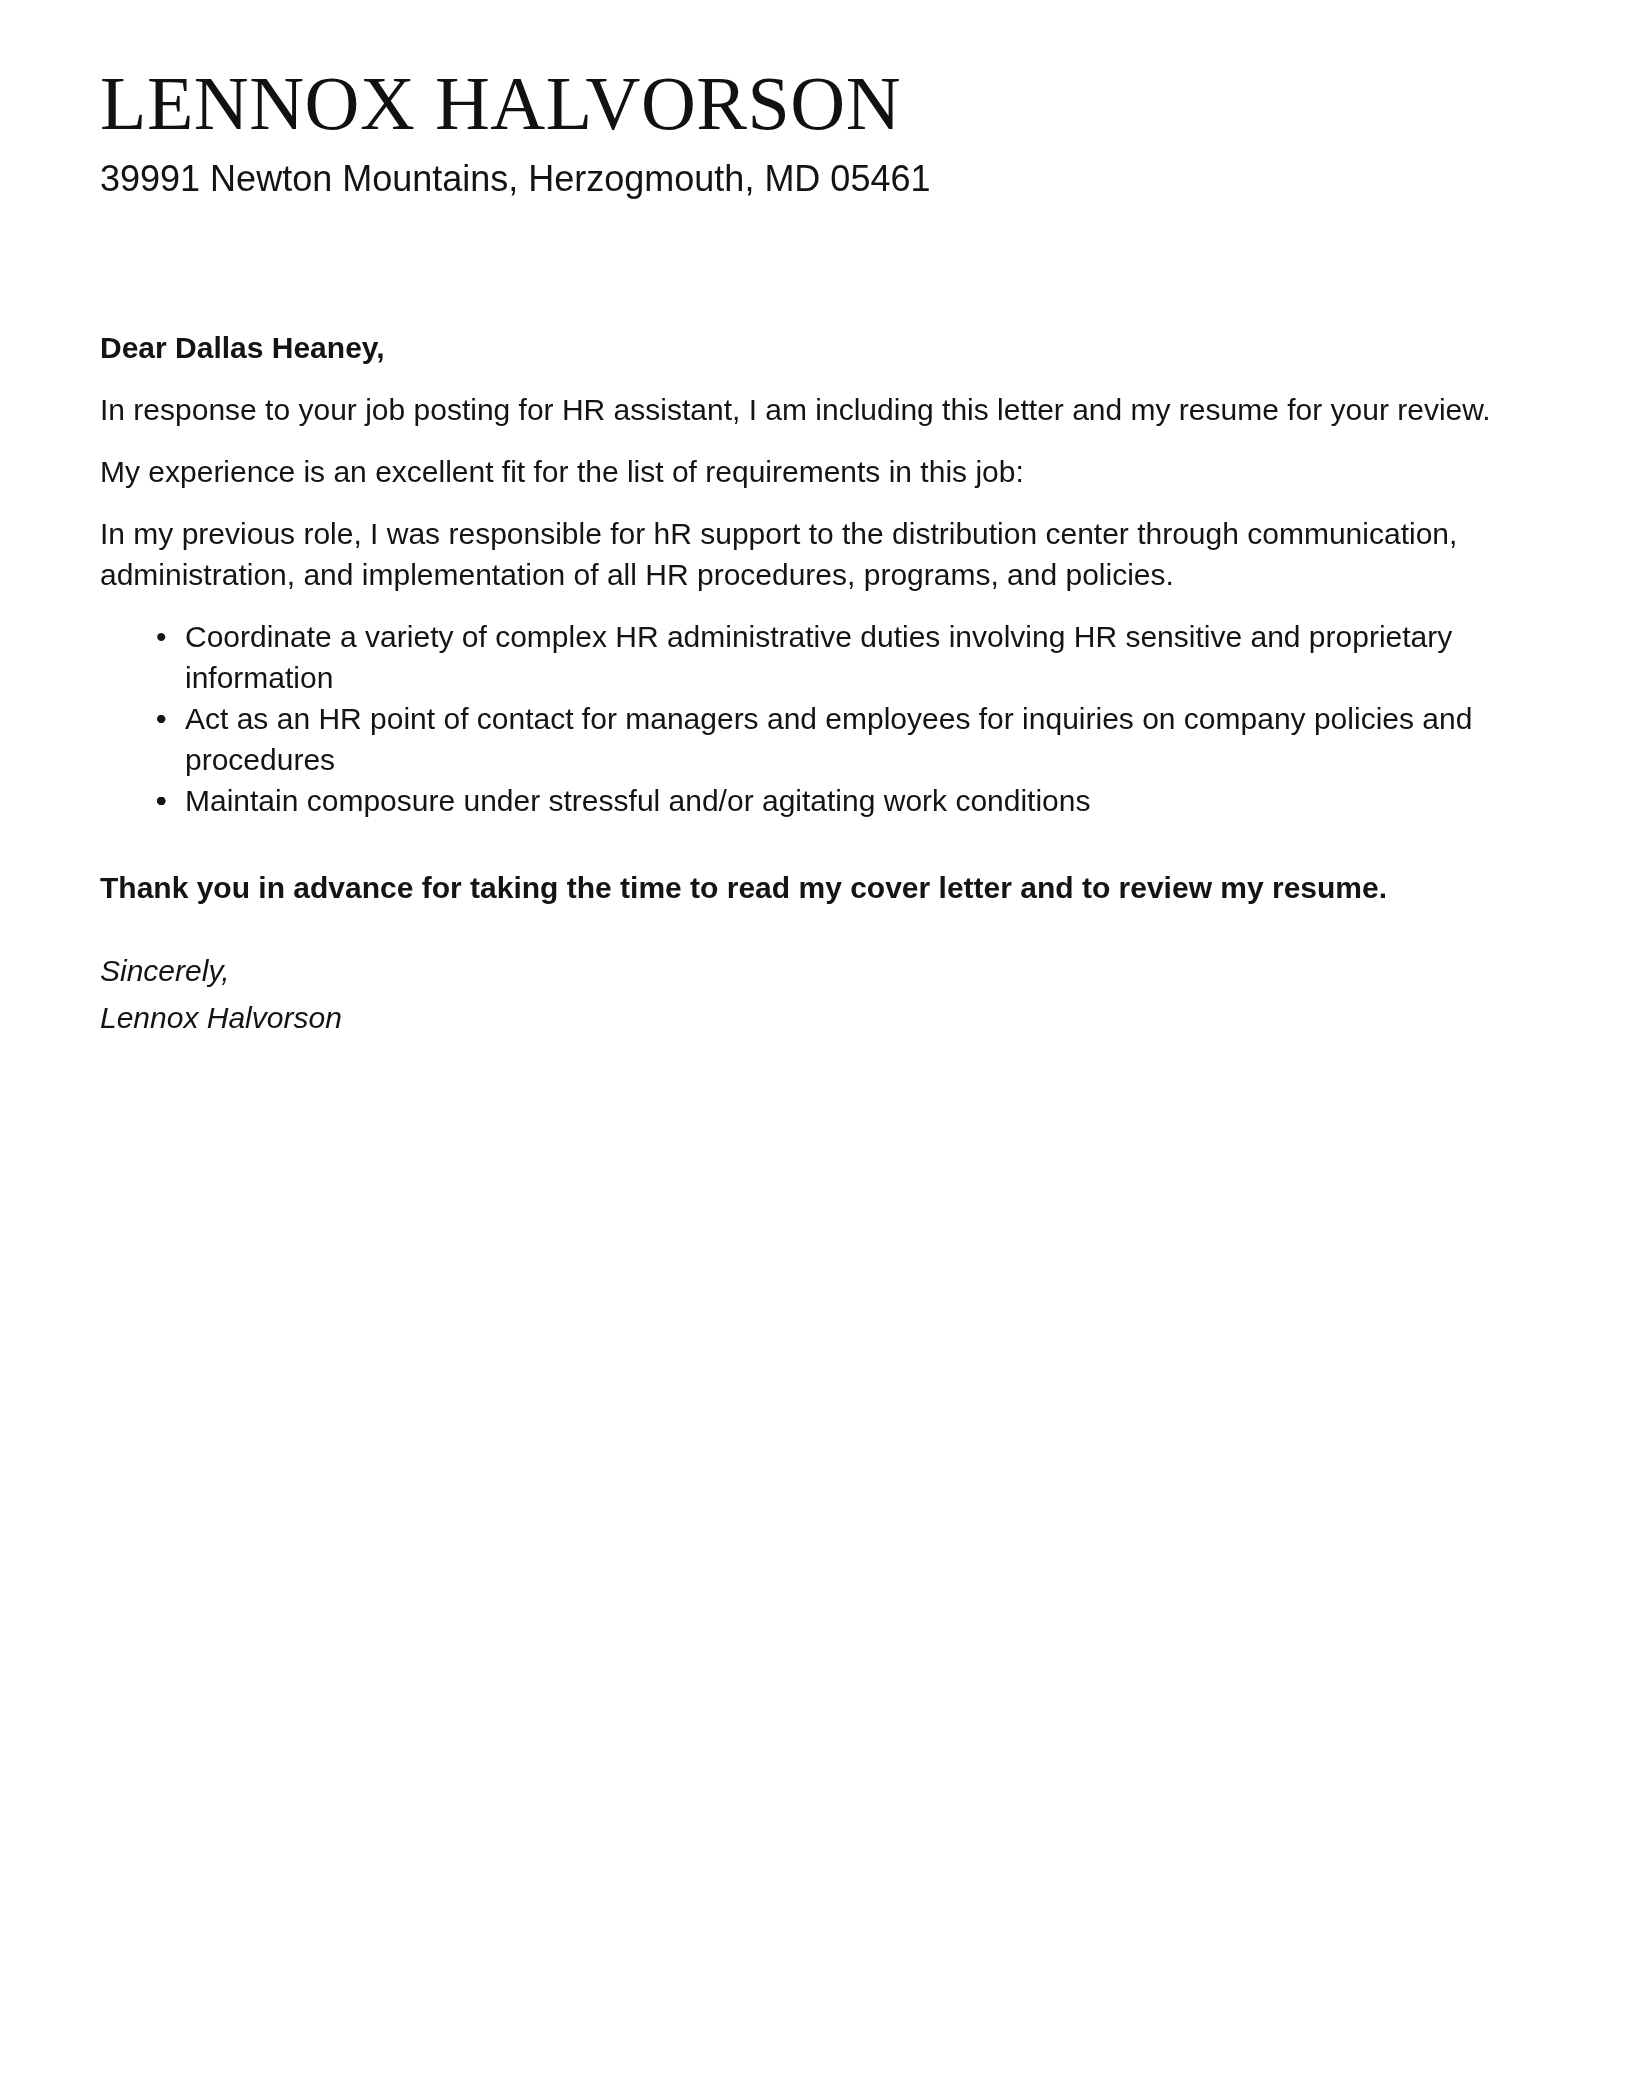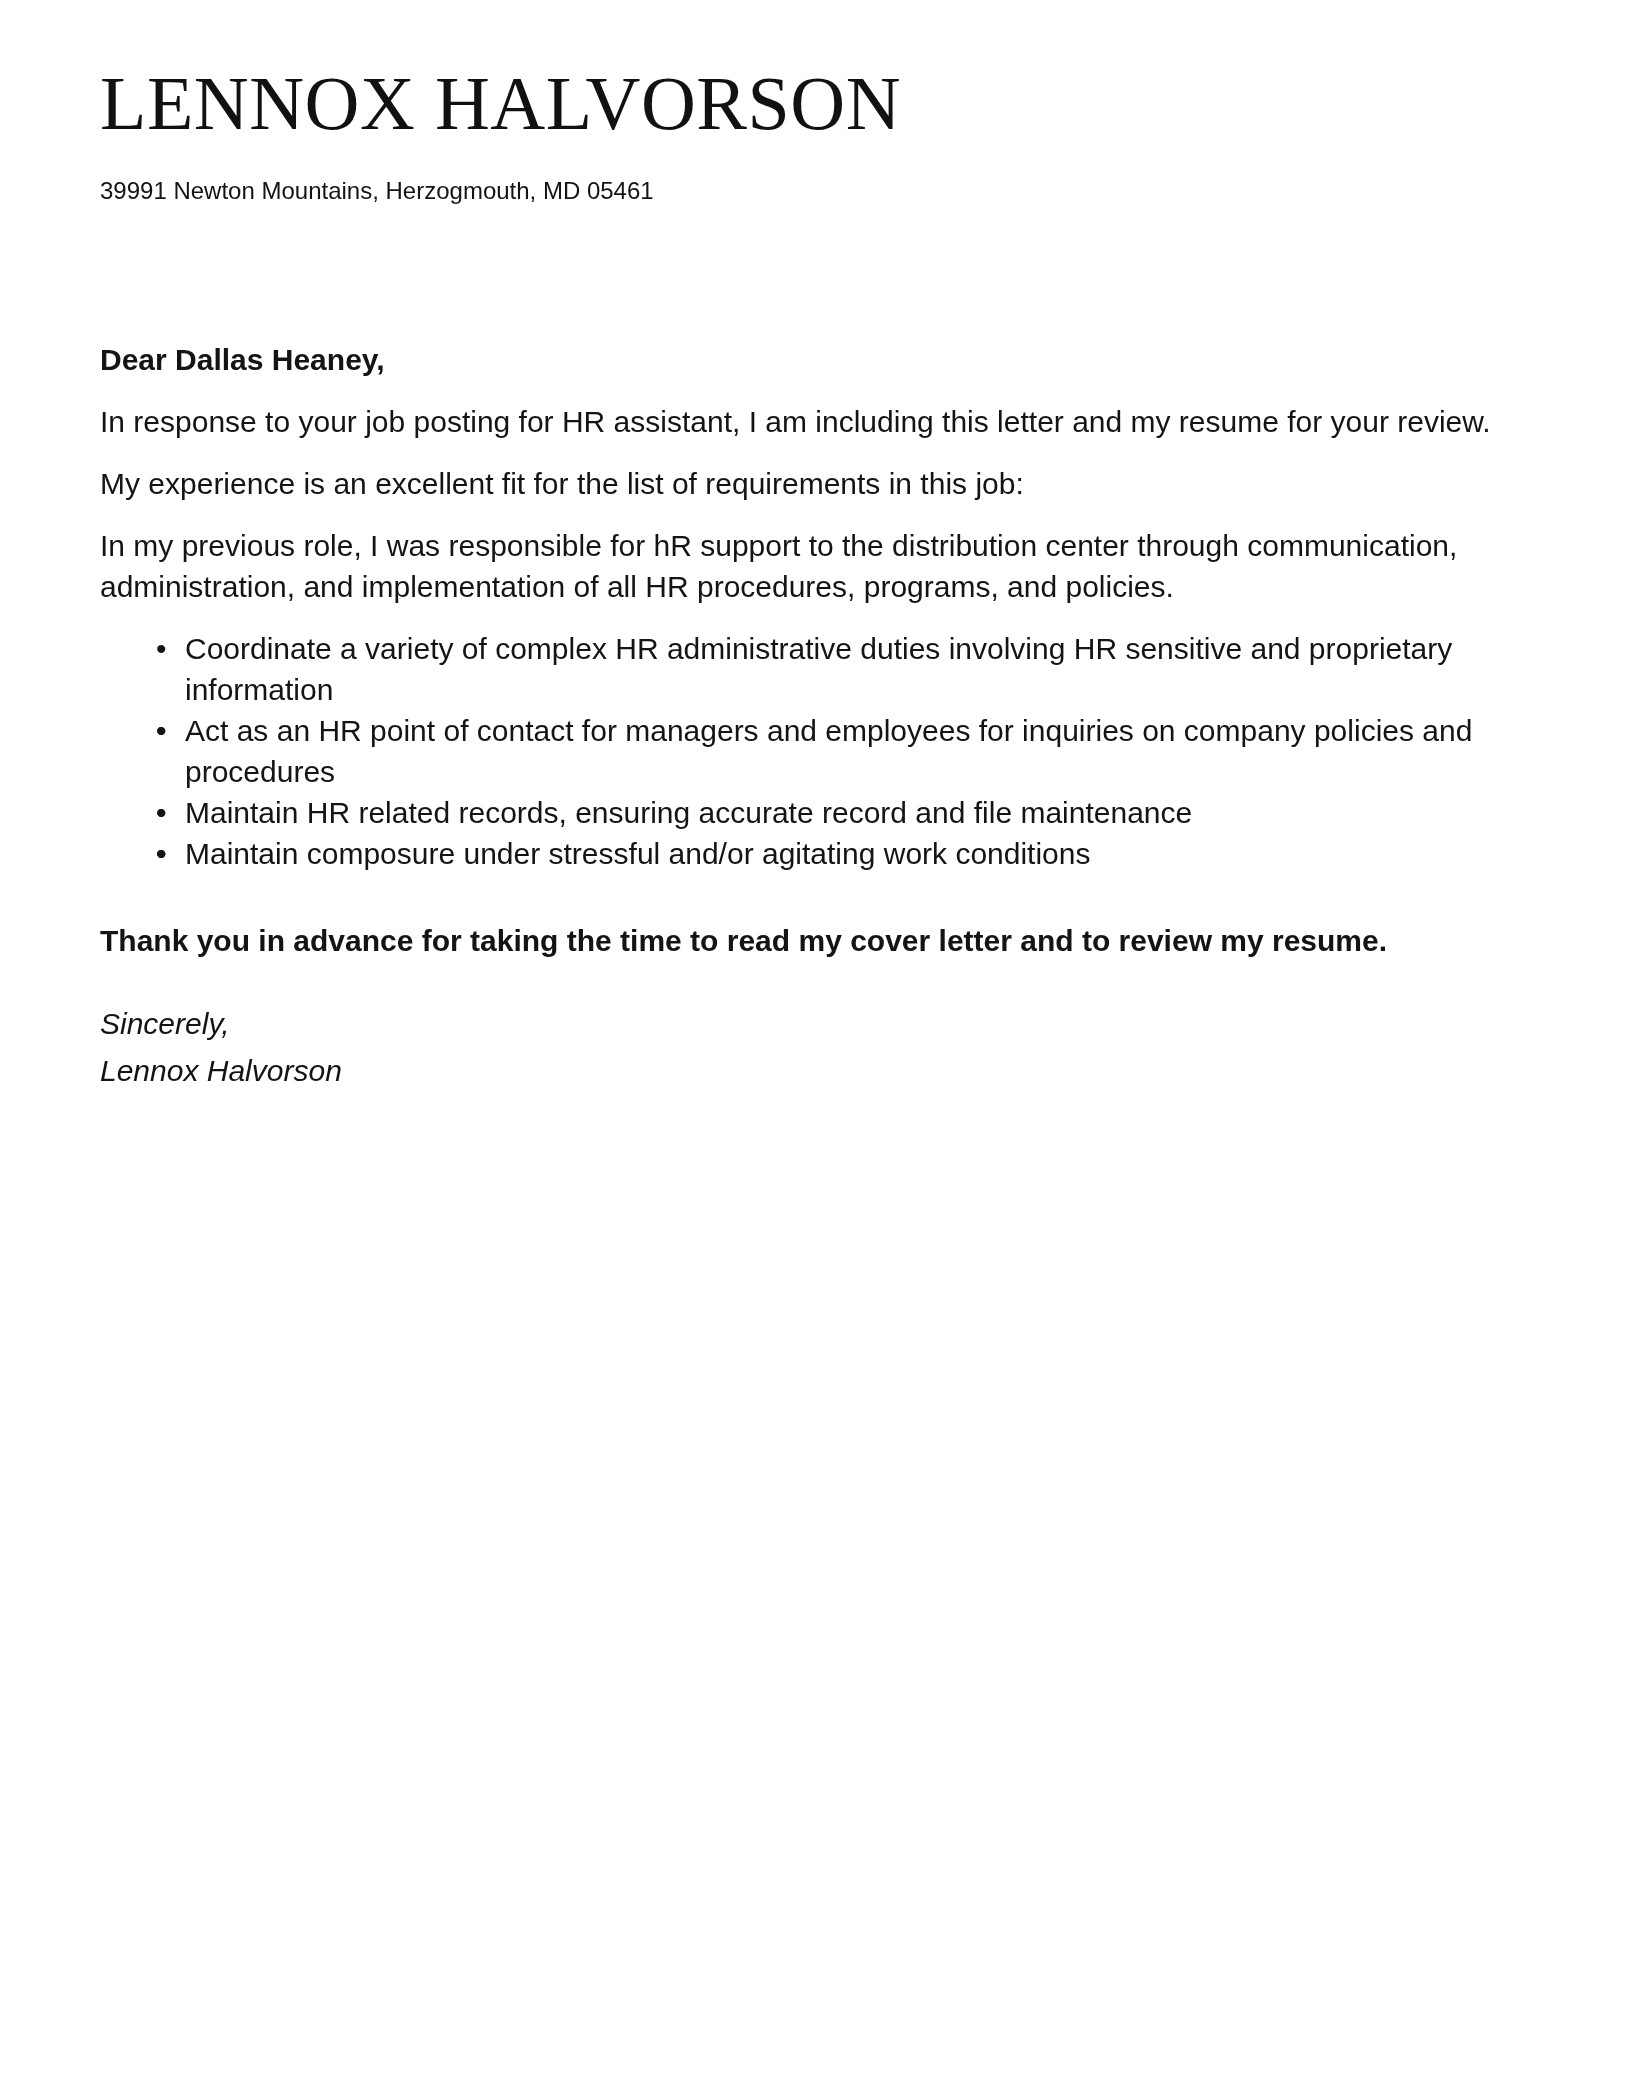--- a/index.html
+++ b/index.html
@@ -23,22 +23,22 @@
   .author-name {
     font-family: "Liberation Serif", serif;
     font-weight: 400;
     font-size: 76px;
     line-height: 1.2;
     margin: 0;
     letter-spacing: 0.5px;
     color: #111111;
   }
   .author-address {
-    margin-top: 22px;
-    font-size: 24px;
+    margin-top: 10px;
+    font-size: 36px;
     line-height: 40px;
   }
   .letter-body {
     margin-top: 128px;
   }
   .salutation {
     font-weight: 700;
     margin: 0 0 21px 0;
   }
   .para {
@@ -101,21 +101,20 @@
       </li>
       <li>
         <span class="bullet-dot">•</span>
         <span>Act as an HR point of contact for managers and employees for inquiries on company policies and procedures</span>
       </li>
       <li>
         <span class="bullet-dot">•</span>
       </li>
       <li>
         <span class="bullet-dot">•</span>
-        <span>Maintain HR related records, ensuring accurate record and file maintenance</span>
       </li>
       <li>
         <span class="bullet-dot">•</span>
       </li>
       <li>
         <span class="bullet-dot">•</span>
       </li>
       <li>
         <span class="bullet-dot">•</span>
         <span>Maintain composure under stressful and/or agitating work conditions</span>

